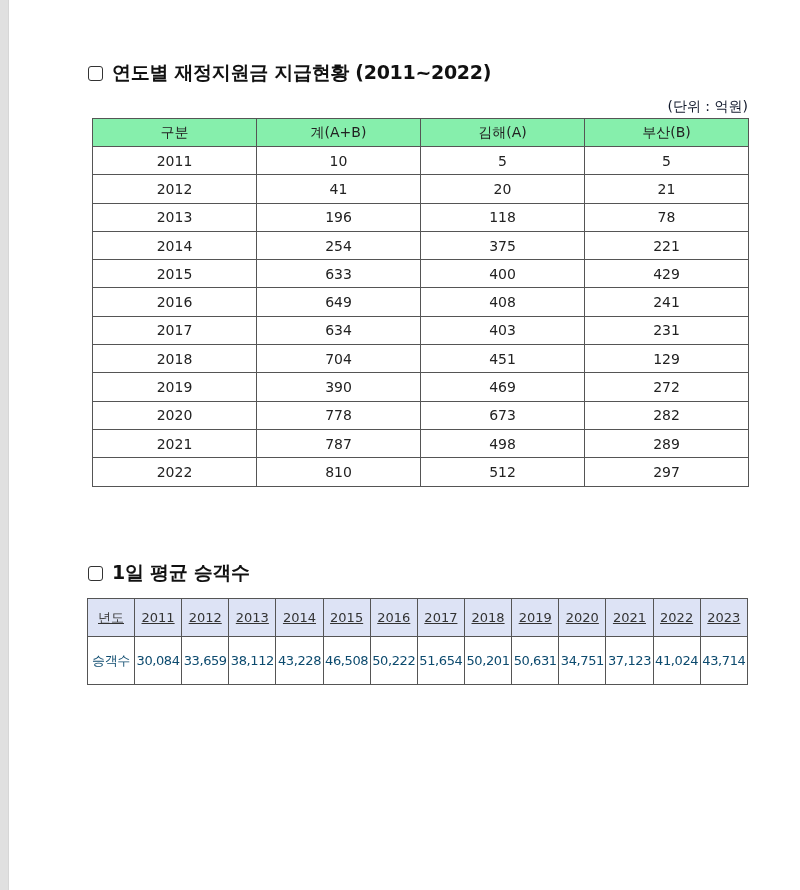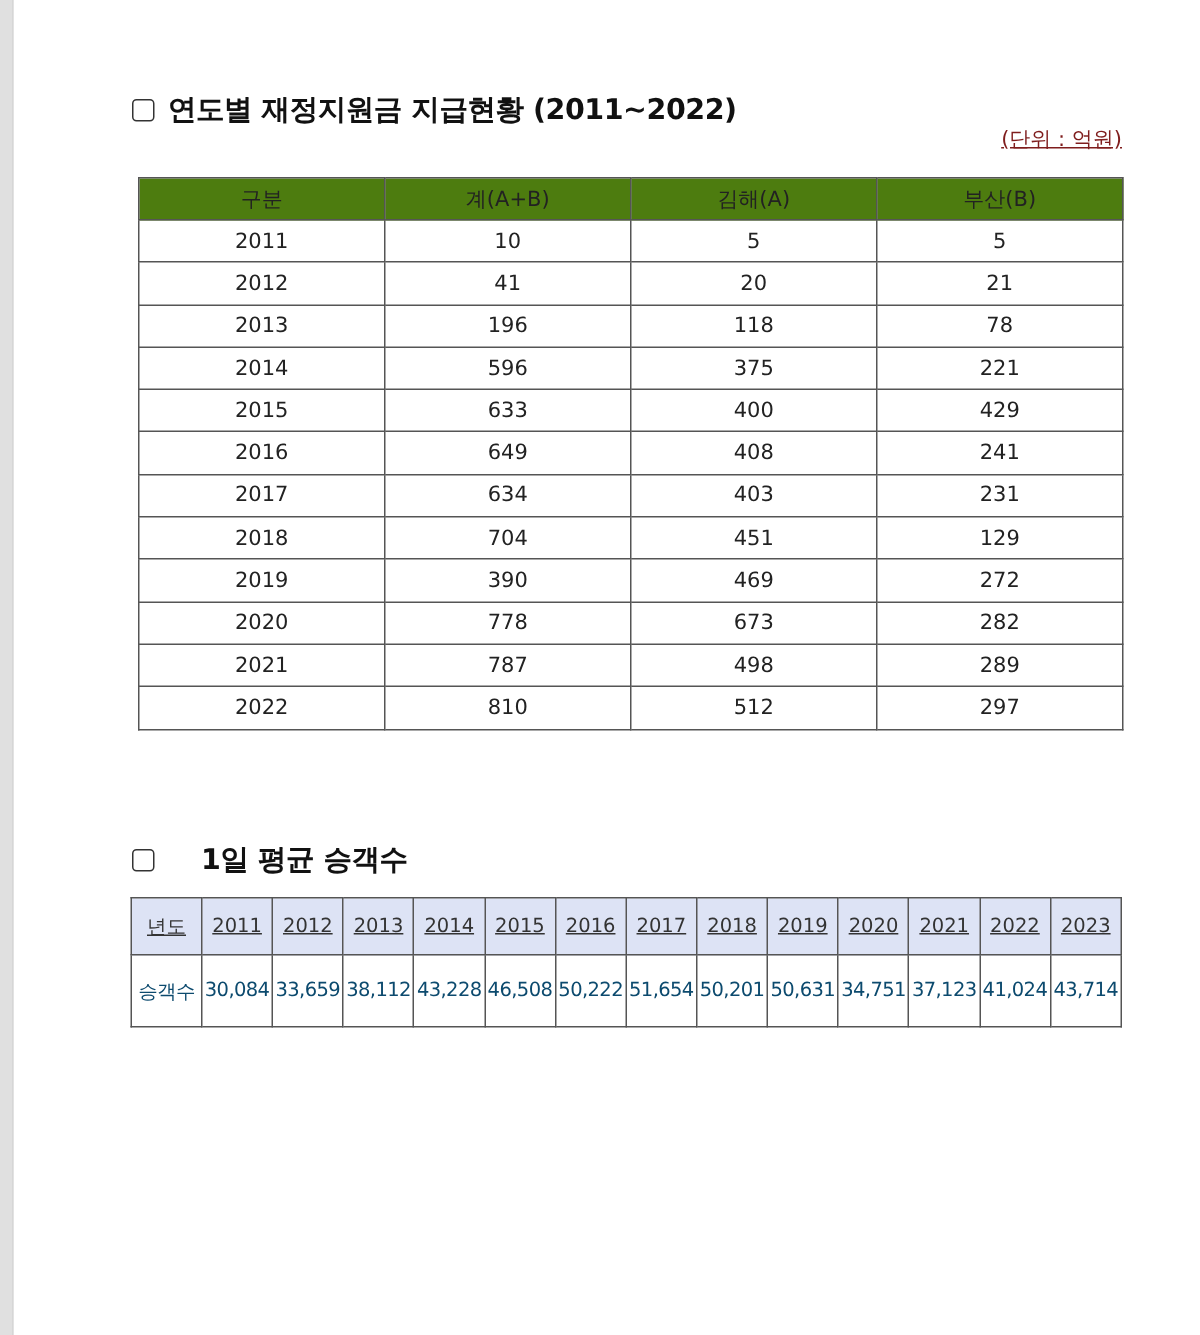--- a/index.html
+++ b/index.html
@@ -7,26 +7,26 @@
       width: 800px; height: 890px; background: #ffffff; position: relative; overflow: hidden;
       font-family: "DejaVu Sans", "Liberation Sans", sans-serif; color: #222;
     }
     .side-strip { position: absolute; left: 0; top: 0; width: 8px; height: 890px; background: #e0e0e0; border-right: 1px solid #d6d6d6; }
     .section-title {
       position: absolute; display: flex; align-items: center; font-weight: bold; font-size: 19px; color: #111; letter-spacing: -0.3px;
     }
     .checkbox-icon {
       display: inline-block; width: 15px; height: 15px; border: 1.6px solid #333; border-radius: 3px; margin-right: 9px; box-sizing: border-box;
     }
-    .unit-label { position: absolute; right: 52px; top: 84px; font-size: 14px; color: #7f1d1d; text-decoration: underline; }
+    .unit-label { position: absolute; right: 52px; top: 98px; font-size: 14px; color: #0f172a; }
     table { border-collapse: collapse; position: absolute; table-layout: fixed; }
     td, th { border: 1px solid #555; text-align: center; font-weight: normal; padding: 0; }
     #funding-table { left: 92px; top: 118px; width: 656px; }
     #funding-table col { width: 164px; }
-    #funding-table th { height: 27px; background: #4d7c0f; font-size: 14px; color: #222; }
+    #funding-table th { height: 27px; background: #86efac; font-size: 14px; color: #222; }
     #funding-table td { height: 27.3px; font-size: 14px; color: #222; }
     #funding-table tr.total td { background: #f3f7fb; }
     #funding-table { border: 1px solid #444; }
     #passenger-table { left: 87px; top: 598px; width: 661px; }
     #passenger-table th { height: 37px; background: #dde3f5; font-size: 13px; color: #333; text-decoration: underline; }
     #passenger-table td { height: 47px; font-size: 13px; color: #0c4a6e; letter-spacing: -0.4px; }
     #passenger-table col.first { width: 47px; }
   </style>
 </head>
 <body>
@@ -69,21 +69,21 @@
         <td>21</td>
       </tr>
       <tr>
         <td>2013</td>
         <td>196</td>
         <td>118</td>
         <td>78</td>
       </tr>
       <tr>
         <td>2014</td>
-        <td>596</td>
+        <td>254</td>
         <td>375</td>
         <td>221</td>
       </tr>
       <tr>
         <td>2015</td>
         <td>633</td>
         <td>400</td>
         <td>429</td>
       </tr>
       <tr>
@@ -124,21 +124,21 @@
       </tr>
       <tr>
         <td>2022</td>
         <td>810</td>
         <td>512</td>
         <td>297</td>
       </tr>
     </tbody>
 </table>
 
-<div class="section-title" style="left:88px; top:560px;gap:22px;">
+<div class="section-title" style="left:88px; top:560px;">
   <span class="checkbox-icon"></span>
   <span>1일 평균 승객수</span>
 </div>
 
 <table id="passenger-table">
   <colgroup id="passenger-cols">
       <col class="first">
       <col>
       <col>
       <col>

